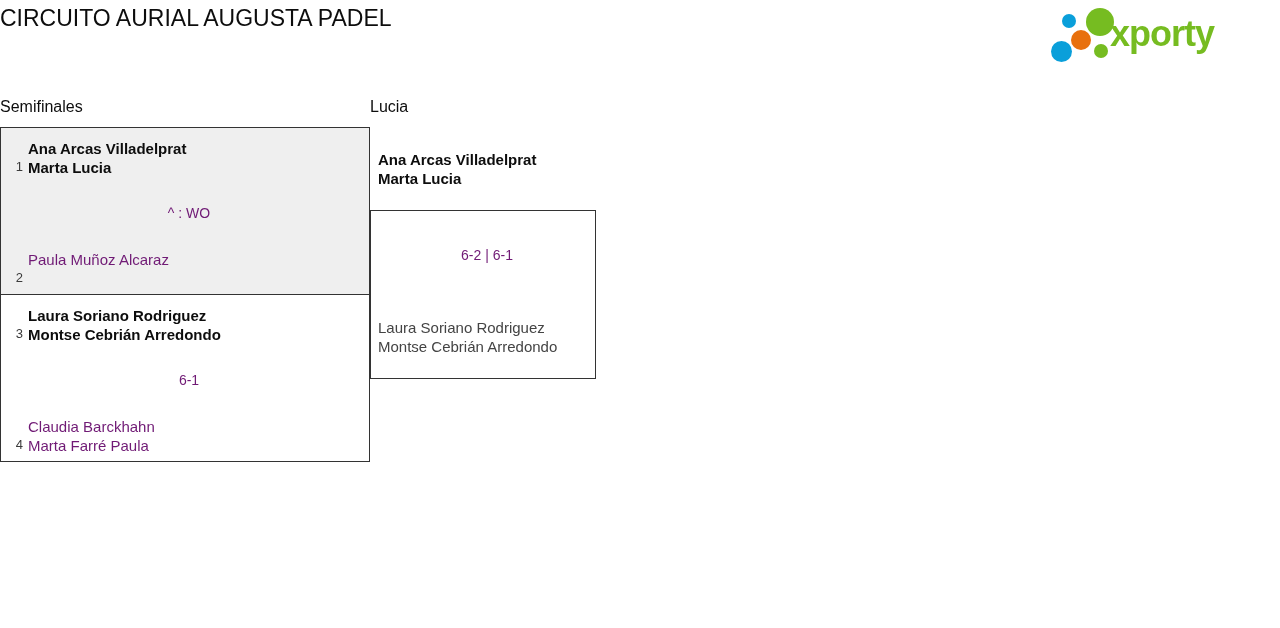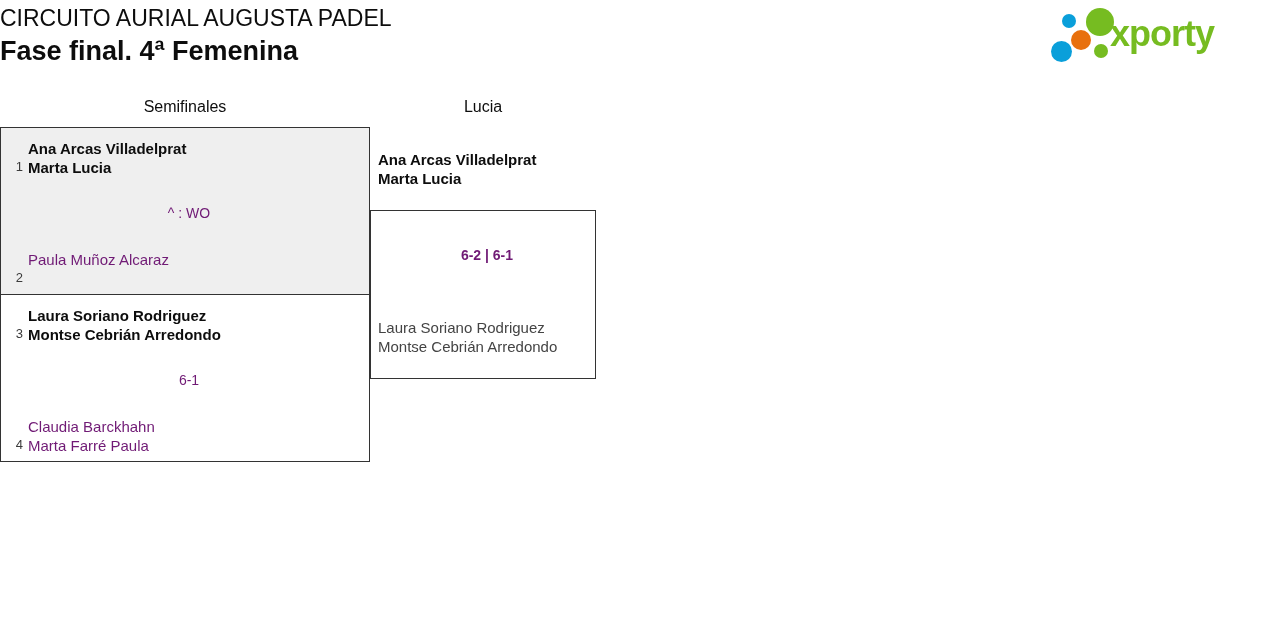--- a/index.html
+++ b/index.html
@@ -76,21 +76,20 @@
     letter-spacing: -1px;
   }
 
   
   .round-header {
     position: absolute;
     font-size: 16px;
     line-height: 20px;
     color: #0d0d0d;
     font-weight: 400;
-    text-align: center;
   }
   #round-header-semis { left: 0px;   top: 97px; width: 370px; }
   #round-header-final { left: 370px; top: 97px; width: 226px; }
 
   
   #bracket {
     position: absolute;
     left: 0;
     top: 0;
     width: 1280px;
@@ -156,39 +155,38 @@
     position: absolute;
     left: 4px;
     width: 100%;
     text-align: center;
     font-size: 14px;
     line-height: 18px;
     color: #701a75;
   }
   #sf1-score { top: 76px; }
   #sf2-score { top: 76px; }
-  #final-score { top: 35px; font-weight: bold; }
+  #final-score { top: 35px; }
 
   
   .final-team {
     position: absolute;
     left: 378px;
     width: 215px;
   }
   #final-team-top    { top: 150px; }
   #final-team-bottom { top: 318px; }
   #final-team-top .player    { color: #0d0d0d; font-weight: 700; }
   #final-team-bottom .player { color: #444444; font-weight: 400; }
 </style>
 </head>
 <body>
 
 <div id="header">
   <div id="tournament-title">CIRCUITO AURIAL AUGUSTA PADEL</div>
-  <div id="phase-title">Fase final. 4ª Femenina</div>
 
   <div id="logo">
     <div id="logo-dots">
       <span class="dot dot-blue-sm"></span>
       <span class="dot dot-green-lg"></span>
       <span class="dot dot-orange"></span>
       <span class="dot dot-blue-lg"></span>
       <span class="dot dot-green-sm"></span>
     </div>
     <div id="logo-wordmark">xporty</div>

